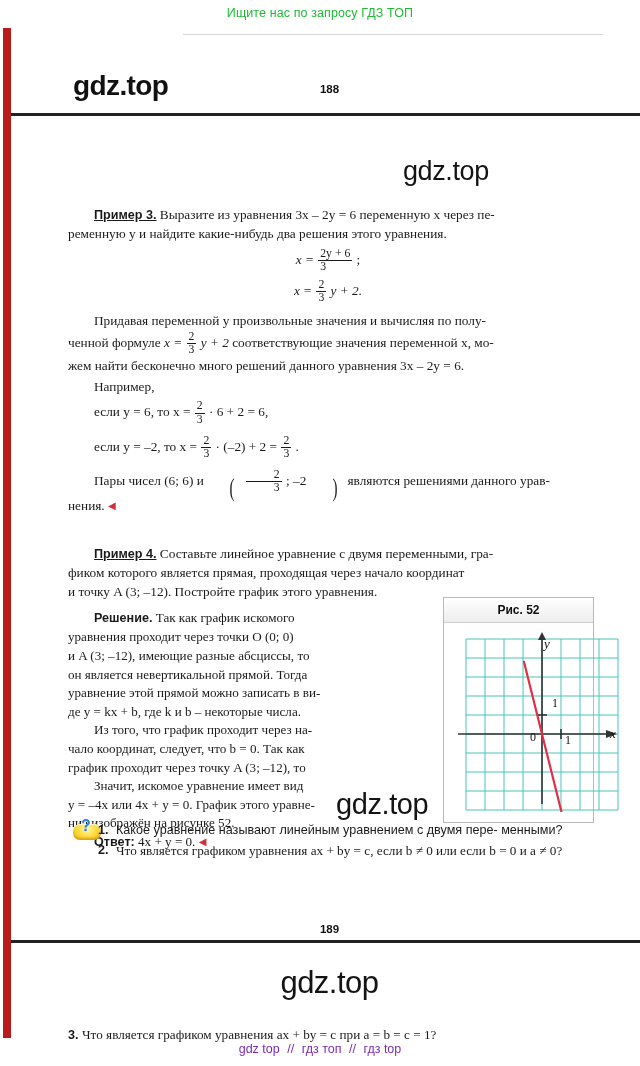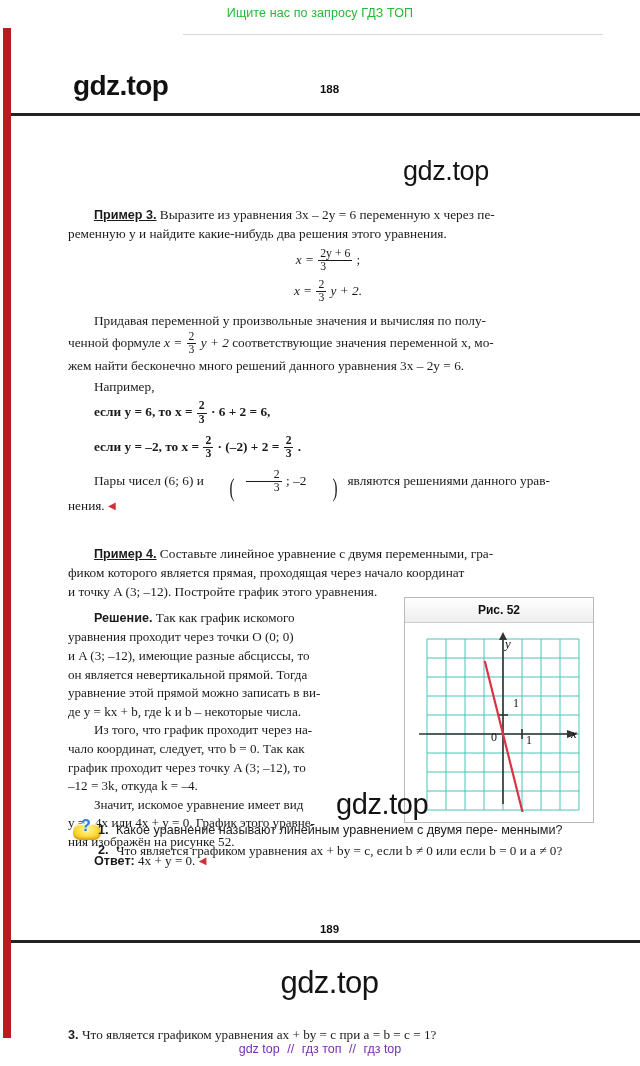--- a/index.html
+++ b/index.html
@@ -139,21 +139,20 @@
   .it { font-style: italic; }
 
   .eqline {
     text-align: center;
     margin: 5px 0 2px 0;
     font-size: 13.3px;
   }
   .eq-left {
     margin: 4px 0 2px 26px;
     font-size: 13.3px;
-    font-weight: bold;
   }
 
   
   .frac {
     display: inline-block;
     vertical-align: -0.52em;
     text-align: left;
     font-size: 0.88em;
     line-height: 1.04;
     margin: 0 1px;
@@ -186,21 +185,21 @@
   .col-left {
     width: 303px;
   }
   .col-left p.tx { font-size: 13.1px; line-height: 1.345; }
 
   
   .figure {
     position: absolute;
     right: -6px;
     top: -12px;
-    width: 190px;
+    width: 151px;
     border: 1px solid #b9b9b9;
     background: #1d4ed8;
     box-sizing: border-box;
   }
   .fig-cap {
     height: 24px;
     line-height: 24px;
     text-align: center;
     font-family: "Liberation Sans", sans-serif;
     font-weight: 700;
@@ -427,21 +426,20 @@
           </p>
           <p class="tx">уравнения проходит через точки O (0; 0)</p>
           <p class="tx">и A (3; –12), имеющие разные абсциссы, то</p>
           <p class="tx">он является невертикальной прямой. Тогда</p>
           <p class="tx">уравнение этой прямой можно записать в ви-</p>
           <p class="tx">де y = kx + b, где k и b – некоторые числа.</p>
 
           <p class="tx ind">Из того, что график проходит через на-</p>
           <p class="tx">чало координат, следует, что b = 0. Так как</p>
           <p class="tx">график проходит через точку A (3; –12), то</p>
-          <p class="tx">–12 = 3k, откуда k = –4.</p>
 
           <p class="tx ind">Значит, искомое уравнение имеет вид</p>
           <p class="tx">y = –4x или 4x + y = 0. График этого уравне-</p>
           <p class="tx">ния изображён на рисунке 52.</p>
 
           <p class="tx ind" style="margin-top:1px">
             <span class="lbl">Ответ:</span>
             <span>4x + y = 0.</span>
             <span class="mark-red">◀</span>
           </p>

